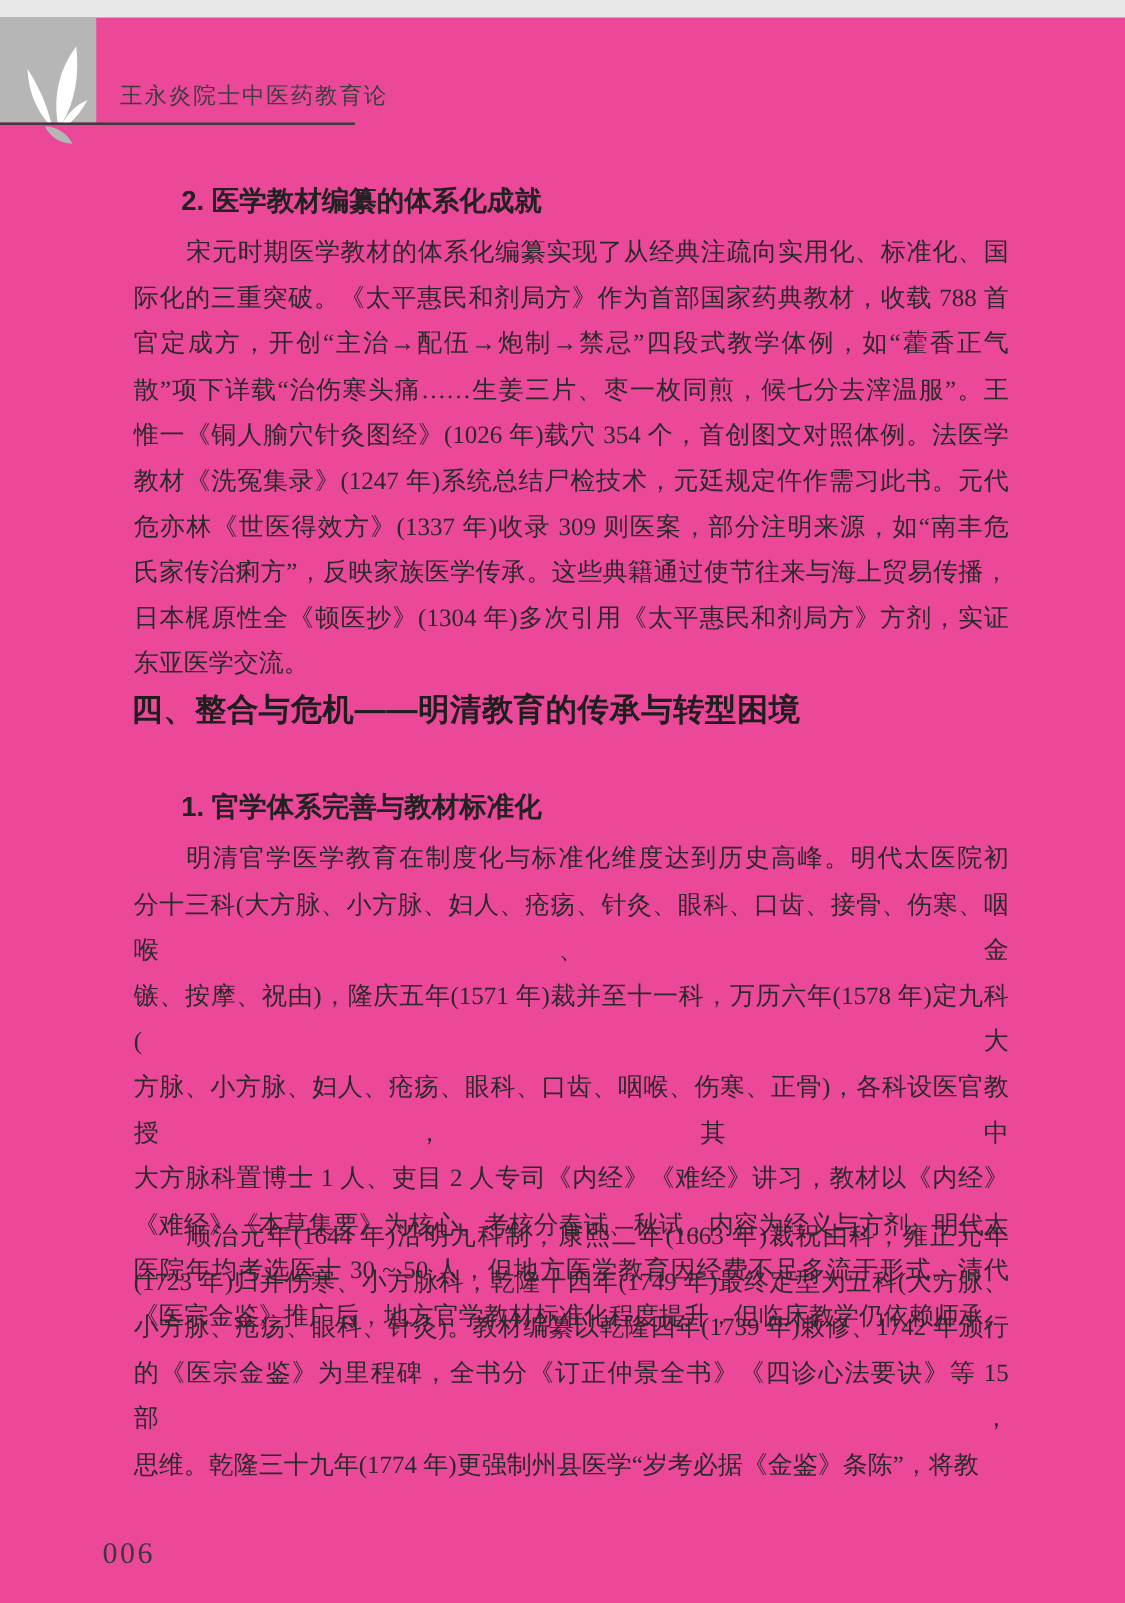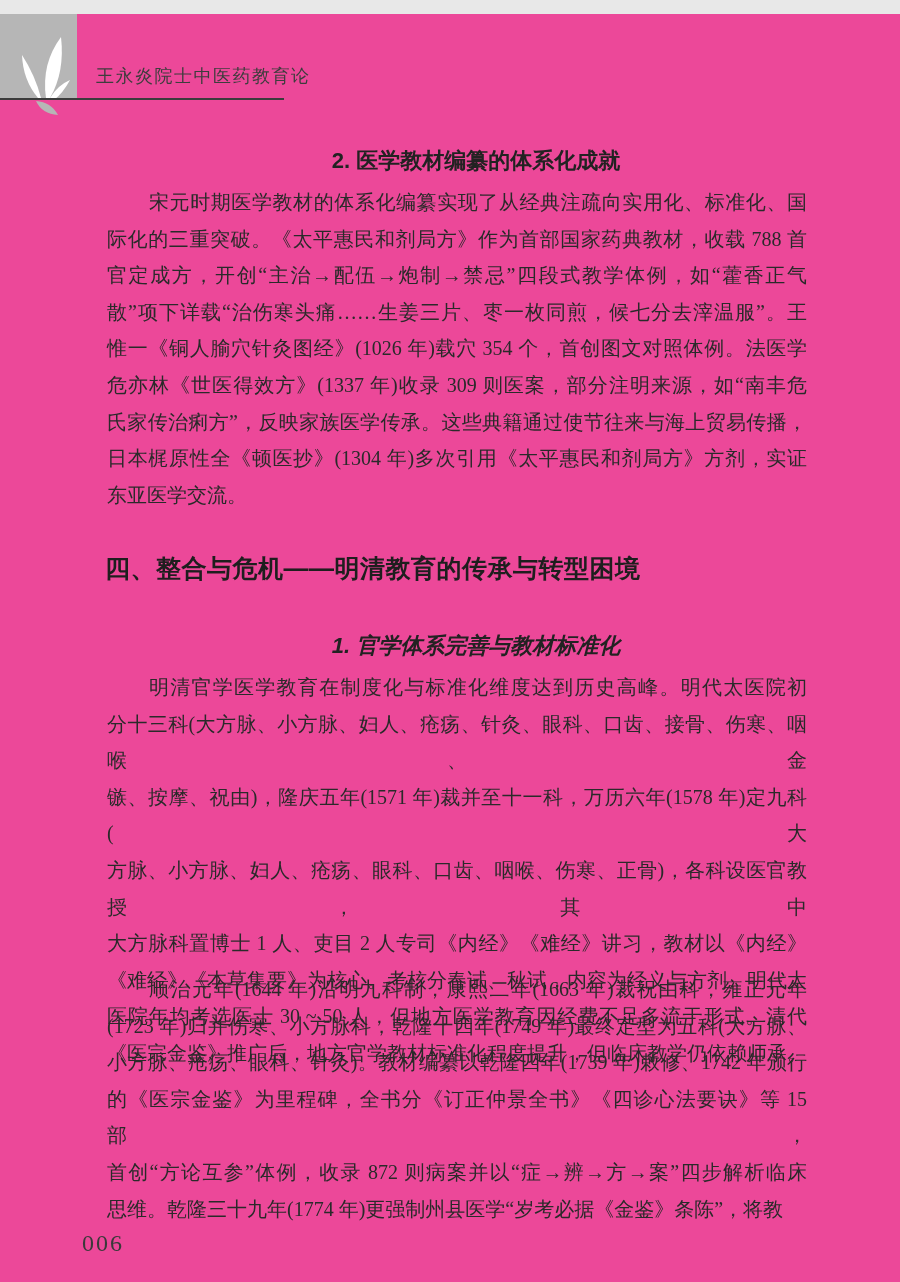--- a/index.html
+++ b/index.html
@@ -20,24 +20,24 @@
   }
   .header-rule{
     position:absolute;left:0;top:84px;width:284px;height:2px;
     background:#3c3c3c;
   }
   
   .subhead{
     position:absolute;left:107px;width:700px;margin:0;
     padding-left:38px;box-sizing:border-box;
     font-family:"Liberation Sans","DejaVu Sans",sans-serif;
-    font-weight:bold;font-size:22px;line-height:34px;color:#222222;text-align:center;
+    font-weight:bold;font-size:22px;line-height:34px;color:#222222;
   }
   #sub2{top:130px;}
-  #sub1{top:615px;font-style:italic;}
+  #sub1{top:615px;}
   .sechead{
     position:absolute;left:105px;top:534px;width:720px;margin:0;
     font-family:"Liberation Sans","DejaVu Sans",sans-serif;
     font-weight:bold;font-size:25px;line-height:40px;color:#1e1e1e;
     letter-spacing:0.5px;
   }
   
   .para{
     position:absolute;left:107px;width:700px;
     font-size:20px;line-height:36.6px;color:#2a2a2a;
@@ -80,20 +80,21 @@
 
   <main>
     <h3 class="subhead" id="sub2">2. 医学教材编纂的体系化成就</h3>
 
     <div class="para" id="paraA">
         <div class="line">宋元时期医学教材的体系化编纂实现了从经典注疏向实用化、标准化、国</div>
         <div class="line">际化的三重突破。《太平惠民和剂局方》作为首部国家药典教材，收载 788 首</div>
         <div class="line">官定成方，开创“主治→配伍→炮制→禁忌”四段式教学体例，如“藿香正气</div>
         <div class="line">散”项下详载“治伤寒头痛……生姜三片、枣一枚同煎，候七分去滓温服”。王</div>
         <div class="line">惟一《铜人腧穴针灸图经》(1026 年)载穴 354 个，首创图文对照体例。法医学</div>
+        <div class="line">教材《洗冤集录》(1247 年)系统总结尸检技术，元廷规定仵作需习此书。元代</div>
         <div class="line">危亦林《世医得效方》(1337 年)收录 309 则医案，部分注明来源，如“南丰危</div>
         <div class="line">氏家传治痢方”，反映家族医学传承。这些典籍通过使节往来与海上贸易传播，</div>
         <div class="line">日本梶原性全《顿医抄》(1304 年)多次引用《太平惠民和剂局方》方剂，实证</div>
         <div class="line">东亚医学交流。</div>
       </div>
 
     <h2 class="sechead">四、整合与危机——明清教育的传承与转型困境</h2>
 
     <h3 class="subhead" id="sub1">1. 官学体系完善与教材标准化</h3>
 
@@ -106,21 +107,20 @@
         <div class="line">《难经》《本草集要》为核心。考核分春试、秋试，内容为经义与方剂。明代太</div>
         <div class="line">医院年均考选医士 30 ~ 50 人，但地方医学教育因经费不足多流于形式。清代</div>
         <div class="line">《医宗金鉴》推广后，地方官学教材标准化程度提升，但临床教学仍依赖师承。</div>
       </div>
 
     <div class="para" id="paraC">
         <div class="line">顺治元年(1644 年)沿明九科制，康熙二年(1663 年)裁祝由科，雍正元年</div>
         <div class="line">(1723 年)归并伤寒、小方脉科，乾隆十四年(1749 年)最终定型为五科(大方脉、</div>
         <div class="line">小方脉、疮疡、眼科、针灸)。教材编纂以乾隆四年(1739 年)敕修、1742 年颁行</div>
         <div class="line">的《医宗金鉴》为里程碑，全书分《订正仲景全书》《四诊心法要诀》等 15 部，</div>
-        <div class="line">首创“方论互参”体例，收录 872 则病案并以“症→辨→方→案”四步解析临床</div>
         <div class="line">思维。乾隆三十九年(1774 年)更强制州县医学“岁考必据《金鉴》条陈”，将教</div>
       </div>
   </main>
 
   <footer>
     <div class="pageno">006</div>
   </footer>
 
 </div>
 

